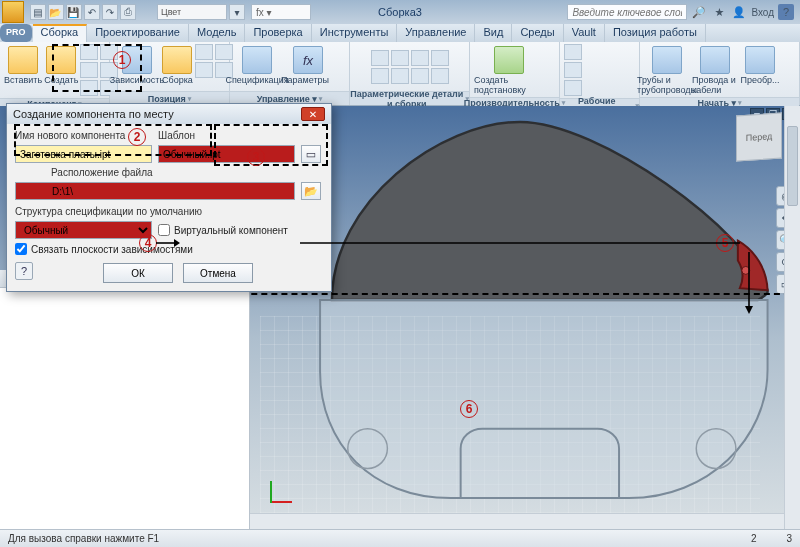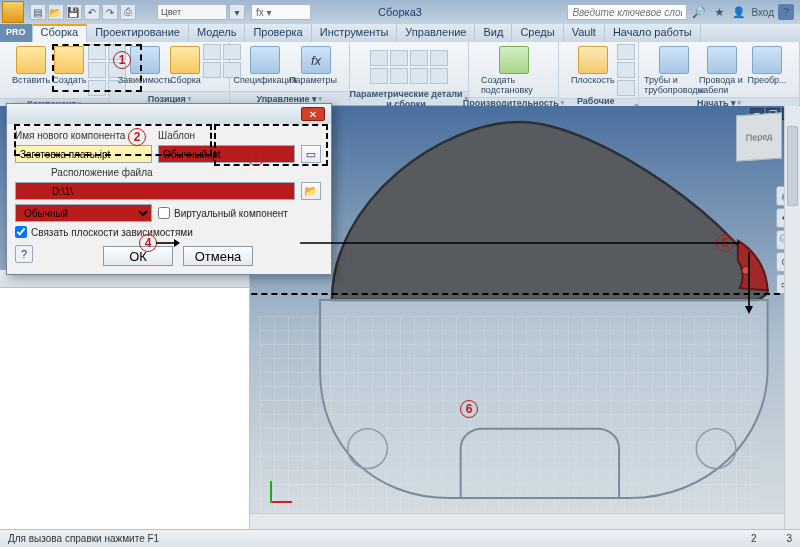--- a/index.html
+++ b/index.html
@@ -11,26 +11,26 @@
   .qat .colorfield { width: 70px; display:flex;align-items:center;justify-content:flex-start;padding:0 3px;font-size:9px;color:#555;background:#f4f6f8;margin-left:19px; }
   .fx { width: 60px; height:16px; background:#f8f9fb;border:1px solid #a9b9c9;margin-left:6px;font-size:10px;padding:0 4px;color:#666;display:flex;align-items:center; }
   .doctitle { position:absolute; left:50%; transform:translateX(-50%); font-size:11px; color:#1b3c66; }
   .searchbox { margin-left:auto; display:flex; align-items:center; gap:4px; margin-right:6px; }
   .searchbox input { width:120px; height:16px; font-size:10px; font-style:italic; color:#888; border:1px solid #a9b9c9; padding:0 4px; background:#fafcff; }
   .searchbox span { width:16px;height:16px; display:flex;align-items:center;justify-content:center;font-size:11px;color:#456; }
   .helpdrop { width:18px;height:16px;background:#5b7fb0;color:#fff;font-size:11px;display:flex;align-items:center;justify-content:center;border-radius:2px; }
 
   .menubar { height: 18px; background: linear-gradient(#e1eaf2,#cbd8e4); display:flex; font-size:11px; }
   .menubar .mtab { padding: 2px 8px; color:#1c3a5e; border-right:1px solid #bac8d5; cursor:default; }
-  .menubar .mtab.pro { background:#6d8db0;color:#fff;font-weight:bold;font-size:9px;padding:3px 6px; }
+  .menubar .mtab.pro { background:#6d8db0;color:#fff;font-weight:bold;font-size:9px;padding:3px 6px;border-radius:6px; }
   .menubar .mtab.active { background:#f1f5f9; border-top:2px solid #f0a020; padding-top:0; }
 
   .ribbon { height: 64px; background: linear-gradient(#f4f7fa,#e0e7ee); display:flex; border-bottom:1px solid #9fb0c0; }
   .panel { border-right:1px solid #c4d0db; display:flex; flex-direction:column; }
-  .panel .pcontent { flex:1; display:flex; align-items:flex-start; padding:2px 12px; gap:2px; }
+  .panel .pcontent { flex:1; display:flex; align-items:flex-start; padding:2px 4px; gap:2px; }
   .panel .plabel { height:14px; background:#d5dfe9; text-align:center; font-size:9px; color:#3b5670; border-top:1px solid #c4d0db; display:flex;align-items:center;justify-content:center; gap:2px;font-weight:bold;}
   .panel .plabel::after { content:"▾"; font-size:7px; opacity:.5;}
   .bigbtn { width:46px; display:flex; flex-direction:column; align-items:center; font-size:9px; color:#2d4560; gap:1px; padding-top:2px; }
   .bigbtn .bicon { width:30px; height:28px; background:linear-gradient(#ffe9a8,#f9c860); border:1px solid #d2a030; border-radius:2px; position:relative; }
   .bigbtn.alt .bicon { background:linear-gradient(#cfe4f7,#a7c6e6); border-color:#7fa5c9; }
   .bigbtn.green .bicon { background:linear-gradient(#d4edc6,#a8d48a); border-color:#79b050; }
   .bigbtn .bicon.fx::after { content:"fx"; position:absolute; inset:0; display:flex;align-items:center;justify-content:center;font-style:italic;font-size:13px;color:#335; }
   .smallgrid { display:grid; grid-template-columns:repeat(2,18px); grid-auto-rows:16px; gap:2px; }
   .smallgrid span { background:#dbe6f0; border:1px solid #b4c4d3; }
 
@@ -57,21 +57,21 @@
   .dlg-title { height:20px; background:linear-gradient(#eef3f8,#d2dde8); display:flex; align-items:center; padding:0 6px; font-size:11px; }
   .dlg-title .x { margin-left:auto; width:24px; height:14px; background:#d04028; color:#fff; display:flex;align-items:center;justify-content:center;border:1px solid #8a1e10;border-radius:2px;font-size:10px; }
   .dlg-body { padding:6px 8px 8px; display:grid; grid-template-columns: 1fr 1fr 22px; gap:4px 6px; align-items:center; }
   .dlg-body .lbl { font-size:10px; color:#333; grid-column: span 1; }
   .dlg-body input, .dlg-body select { width:100%; height:18px; font-size:10px; border:1px solid #9aa8b6; padding:0 4px; background:#b91c1c; }
   .dlg-body .full { grid-column: 1 / 3; padding-left: 36px; }
   .iconbtn { width:20px;height:18px;border:1px solid #9aa8b6;background:linear-gradient(#fdfdfd,#e6ecf2);display:flex;align-items:center;justify-content:center;font-size:11px;color:#445; }
   .chk { display:flex; align-items:center; gap:4px; font-size:10px; }
   .chk input { width:12px;height:12px; }
   .dlg-buttons { grid-column:1 / 4; display:flex; justify-content:center; gap:10px; margin-top:4px; }
-  .dlg-buttons button { width:70px; height:20px; font-size:13px; border:1px solid #8a99a8; background:linear-gradient(#fdfdfe,#e4eaf0); }
+  .dlg-buttons button { width:70px; height:20px; font-size:10px; border:1px solid #8a99a8; background:linear-gradient(#fdfdfe,#e4eaf0); }
   .dlg-h2 { grid-column:1 / 4; font-size:10px; color:#333; margin-top:2px; }
   .help { width:18px;height:18px;border:1px solid #9aa8b6;background:#eef2f6;display:flex;align-items:center;justify-content:center;color:#335;border-radius:2px;font-size:11px; }
 
   .annot { position:absolute; width:18px; height:18px; border:1.5px solid #c01818; border-radius:50%; background:rgba(255,255,255,.0); color:#c01818; font: bold 12px/16px sans-serif; text-align:center; pointer-events:none; }
   .arrow { position:absolute; pointer-events:none; }
   .dashed-box { position:absolute; border:2px dashed #000; pointer-events:none; }
 
   .browser { position:absolute; left:0; top:270px; width:250px; bottom:18px; background:#fff; border-right:1px solid #b9c3cd; }
   .browser-head { height:18px; background:linear-gradient(#e9eef3,#d6dee6); border-bottom:1px solid #b9c3cd; }
 
@@ -114,21 +114,21 @@
   <div class="mtab pro">PRO</div>
   <div class="mtab active">Сборка</div>
   <div class="mtab">Проектирование</div>
   <div class="mtab">Модель</div>
   <div class="mtab">Проверка</div>
   <div class="mtab">Инструменты</div>
   <div class="mtab">Управление</div>
   <div class="mtab">Вид</div>
   <div class="mtab">Среды</div>
   <div class="mtab">Vault</div>
-  <div class="mtab">Начало работы</div>
+  <div class="mtab">Позиция работы</div>
 </div>
 
 <div class="ribbon">
   <div class="panel" style="width:110px">
     <div class="pcontent">
       <div class="bigbtn">
           <div class="bicon"></div>
           <span>Вставить</span>
         </div>
       <div class="bigbtn">
@@ -197,24 +197,20 @@
     <div class="pcontent">
         <div class="bigbtn green" style="width:70px">
           <div class="bicon"></div>
           <span>Создать подстановку</span>
         </div>
       </div>
     <div class="plabel">Производительность</div>
   </div>
   <div class="panel" style="width:80px">
     <div class="pcontent">
-        <div class="bigbtn">
-          <div class="bicon" style="background:linear-gradient(#fce9b8,#f3c870);"></div>
-          <span>Плоскость</span>
-        </div>
         <div class="smallgrid" style="grid-template-columns:18px">
           <span></span>
           <span></span>
           <span></span>
         </div>
       </div>
     <div class="plabel">Рабочие элементы</div>
   </div>
   <div class="panel" style="flex:1">
     <div class="pcontent">
@@ -265,35 +261,37 @@
 </div>
 
 <div class="dashed-h"></div>
 
 <div class="browser">
   <div class="browser-head"></div>
 </div>
 
 <div class="dialog">
   <div class="dlg-title">
+    <span>Создание компонента по месту</span>
     <span class="x">✕</span>
   </div>
   <div class="dlg-body">
     <div class="lbl">Имя нового компонента</div>
     <div class="lbl">Шаблон</div>
     <div></div>
     <input class="yellow-hl" value="Заготовка платы.ipt" style="">
     <input value="Обычный.ipt" style="">
     <div class="iconbtn">▭</div>
 
     <div class="lbl full">Расположение файла</div>
       <div></div>
     <input class="full" value="D:\1\" style="">
     <div class="iconbtn">📂</div>
 
+    <div class="dlg-h2">Структура спецификации по умолчанию</div>
     <select><option>Обычный</option></select>
     <label class="chk" style="grid-column:2/4">
         <input type="checkbox" style="">
         <span>Виртуальный компонент</span>
       </label>
 
     <label class="chk" style="grid-column:1/4">
         <input type="checkbox" checked="" style="">
         <span>Связать плоскости зависимостями</span>
       </label>

